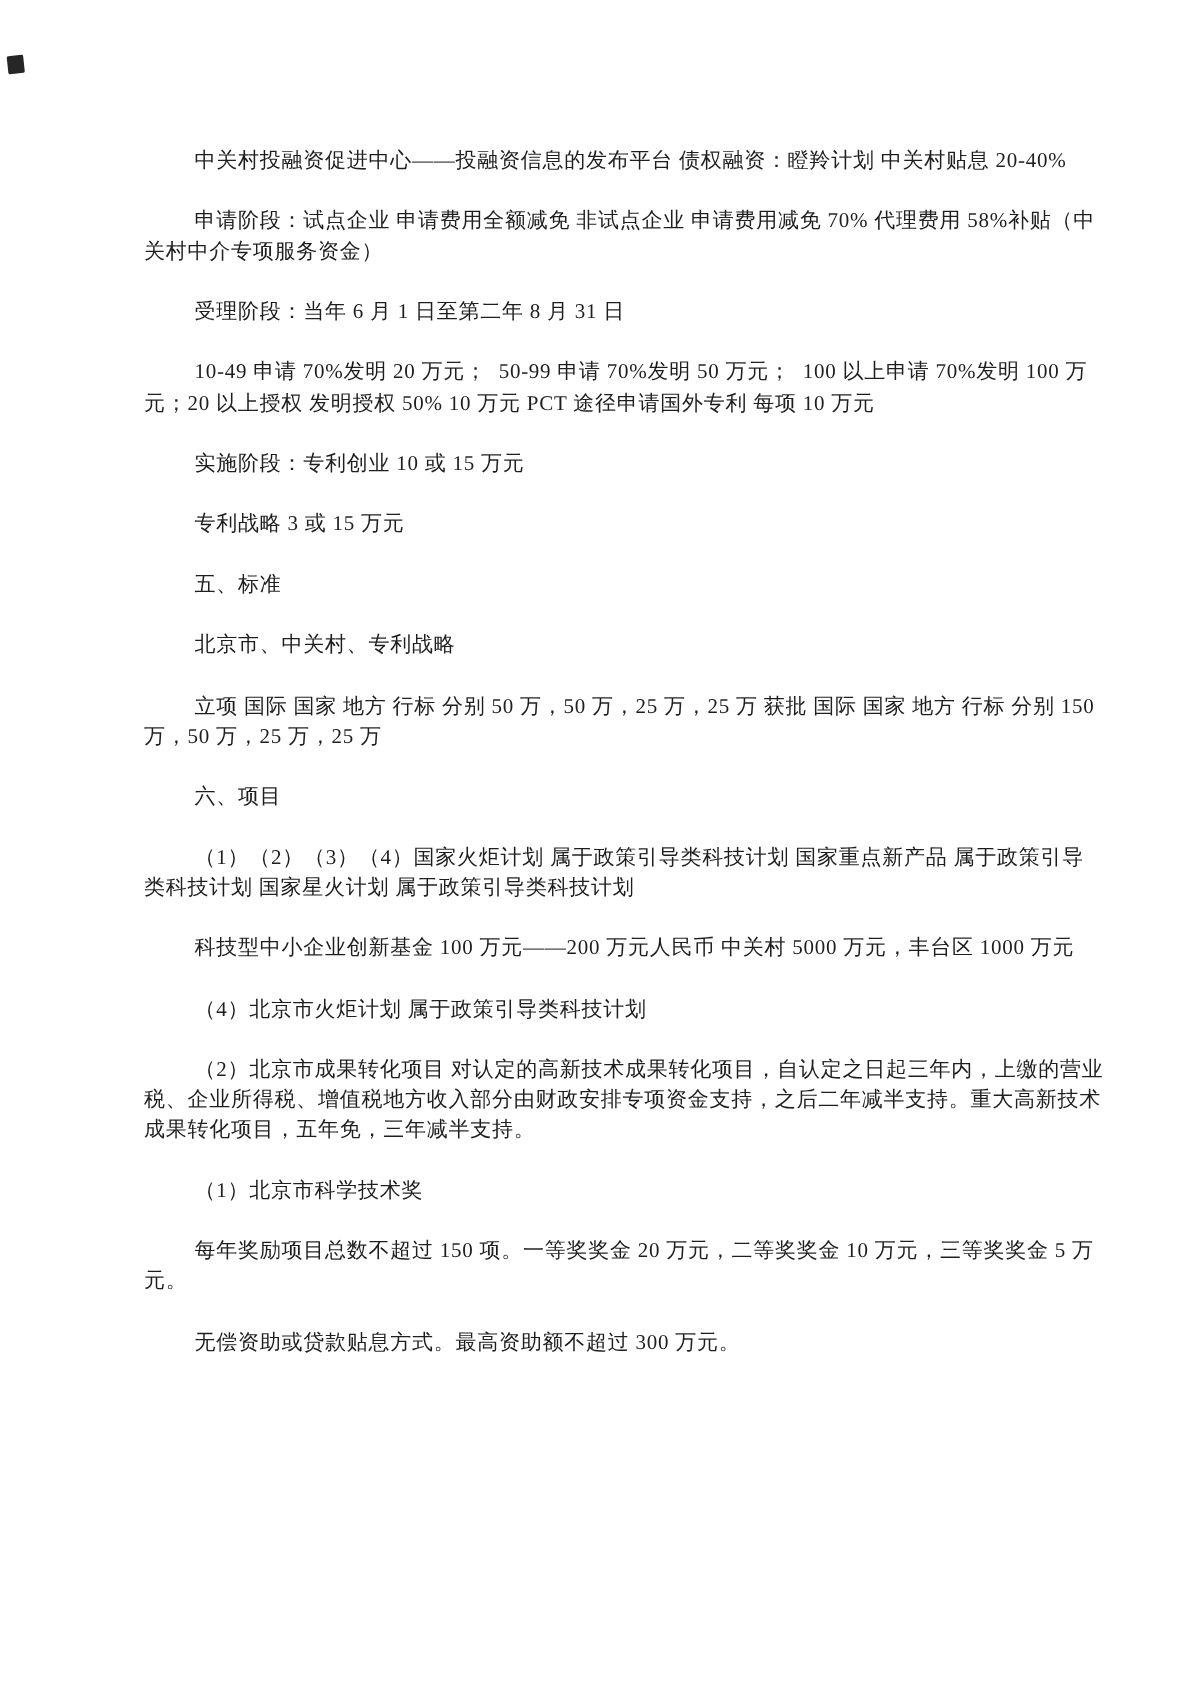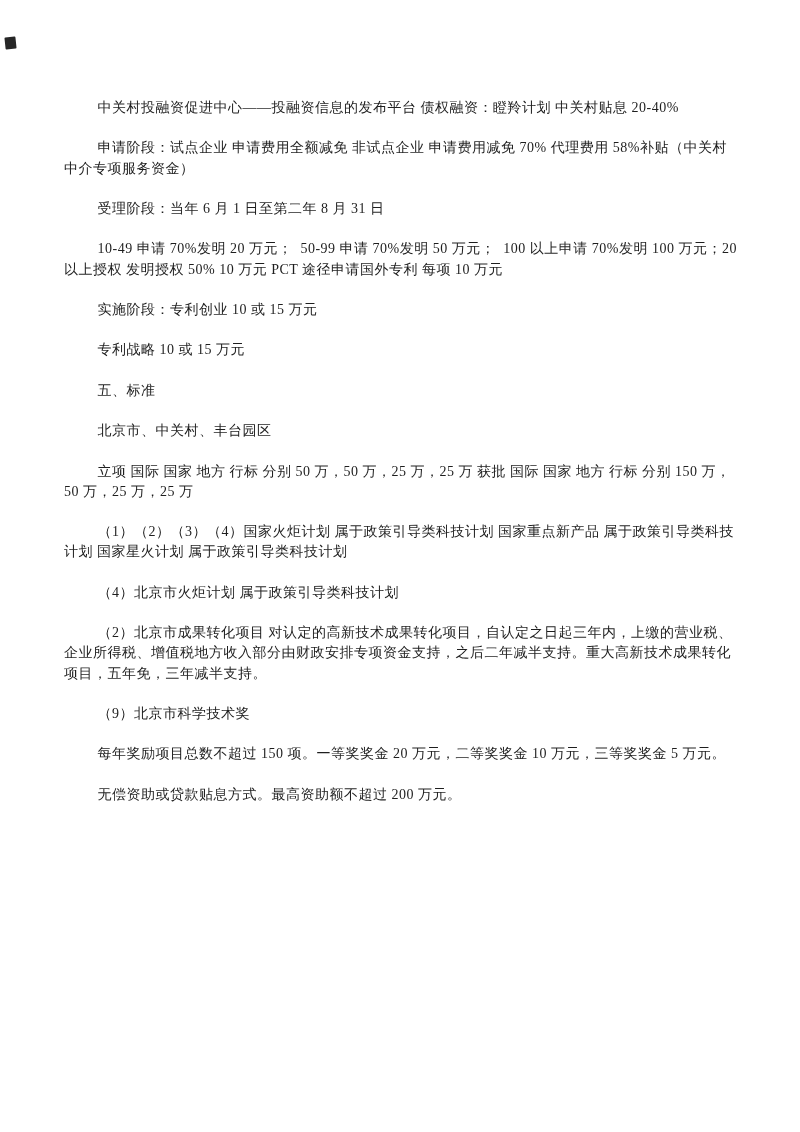--- a/index.html
+++ b/index.html
@@ -17,20 +17,21 @@
     left: 5px;
     top: 37px;
     width: 11px;
     height: 12px;
     background: #262626;
     border-radius: 1px;
     transform: rotate(-6deg);
   }
   .doc {
     padding: 98px 63px 0 64px;
+    margin-left: 32px;
   }
   .doc p {
     margin: 0 0 20.2px 0;
     font-size: 14px;
     line-height: 20.2px;
     letter-spacing: 0.5px;
     text-indent: 2.4em;
     white-space: pre-wrap;
     overflow-wrap: break-word;
     word-break: normal;
@@ -40,24 +41,26 @@
 <body>
 
 <div class="page">
   <div class="ink-mark"></div>
   <main class="doc">
     <p>中关村投融资促进中心——投融资信息的发布平台 债权融资：瞪羚计划 中关村贴息 20-40%</p>
     <p>申请阶段：试点企业 申请费用全额减免 非试点企业 申请费用减免 70% 代理费用 58%补贴（中关村中介专项服务资金）</p>
     <p>受理阶段：当年 6 月 1 日至第二年 8 月 31 日</p>
     <p>10-49 申请 70%发明 20 万元；  50-99 申请 70%发明 50 万元；  100 以上申请 70%发明 100 万元；20 以上授权 发明授权 50% 10 万元 PCT 途径申请国外专利 每项 10 万元</p>
     <p>实施阶段：专利创业 10 或 15 万元</p>
-    <p>专利战略 10 或 15 万元</p>
+    <p>专利战略 3 或 15 万元</p>
     <p>五、标准</p>
-    <p>北京市、中关村、丰台园区</p>
+    <p>北京市、中关村、专利战略</p>
     <p>立项 国际 国家 地方 行标 分别 50 万，50 万，25 万，25 万 获批 国际 国家 地方 行标 分别 150 万，50 万，25 万，25 万</p>
+    <p>六、项目</p>
     <p>（1）（2）（3）（4）国家火炬计划 属于政策引导类科技计划 国家重点新产品 属于政策引导类科技计划 国家星火计划 属于政策引导类科技计划</p>
+    <p>科技型中小企业创新基金 100 万元——200 万元人民币 中关村 5000 万元，丰台区 1000 万元</p>
     <p>（4）北京市火炬计划 属于政策引导类科技计划</p>
     <p>（2）北京市成果转化项目 对认定的高新技术成果转化项目，自认定之日起三年内，上缴的营业税、企业所得税、增值税地方收入部分由财政安排专项资金支持，之后二年减半支持。重大高新技术成果转化项目，五年免，三年减半支持。</p>
-    <p>（9）北京市科学技术奖</p>
+    <p>（1）北京市科学技术奖</p>
     <p>每年奖励项目总数不超过 150 项。一等奖奖金 20 万元，二等奖奖金 10 万元，三等奖奖金 5 万元。</p>
-    <p>无偿资助或贷款贴息方式。最高资助额不超过 200 万元。</p>
+    <p>无偿资助或贷款贴息方式。最高资助额不超过 300 万元。</p>
   </main>
 </div>
 
 </body></html>

